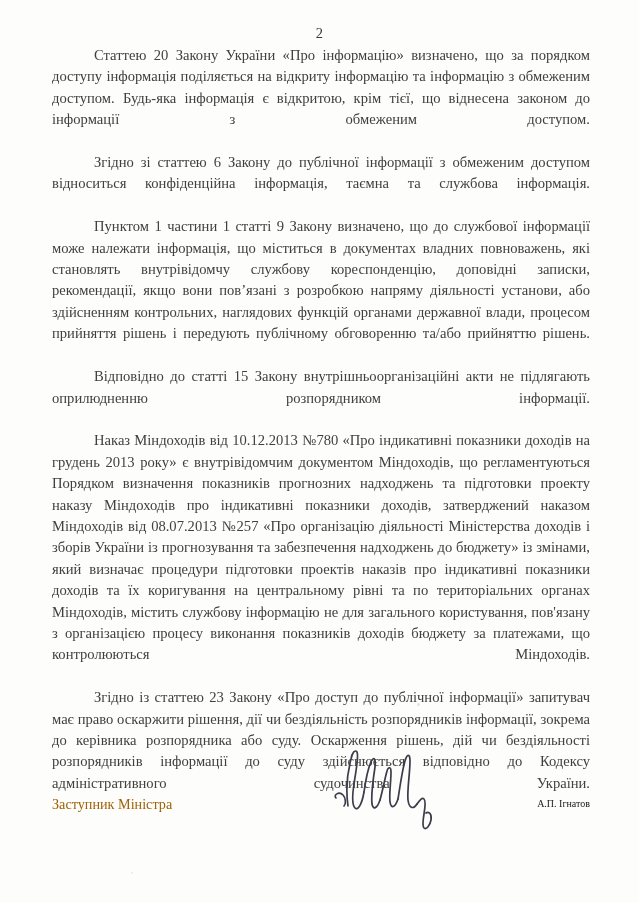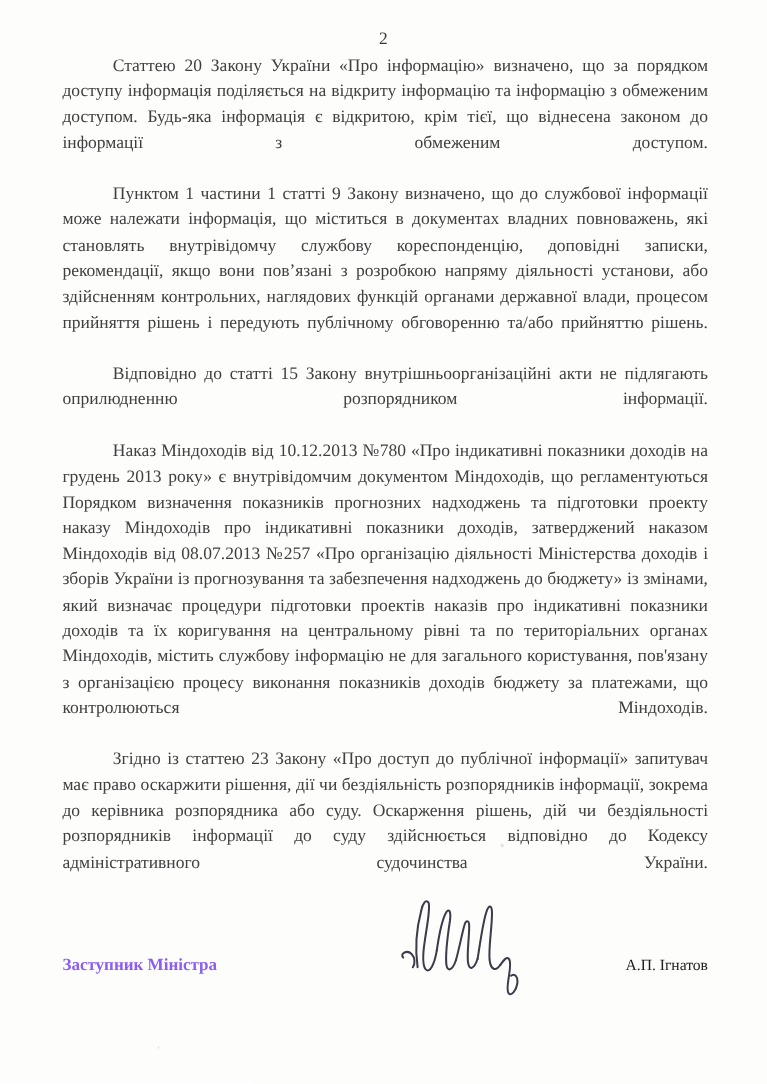--- a/index.html
+++ b/index.html
@@ -74,30 +74,29 @@
     width: 538px;
     height: 30px;
   }
 
   #signer-title {
     position: absolute;
     left: 0;
     top: 0;
     font-size: 14.2px;
     line-height: 18px;
-    color: #8b5cf6;
+    color: #a16207;
     white-space: nowrap;
-    font-weight: bold;
   }
 
   #signer-name {
     position: absolute;
     right: 0;
     top: 0;
-    font-size: 13px;
+    font-size: 10px;
     line-height: 18px;
     color: #202020;
     white-space: nowrap;
   }
 
   #signature-mark {
     position: absolute;
     left: 330px;
     top: 740px;
     width: 115px;
@@ -122,20 +121,21 @@
 <body>
 
 <div id="page">
 
   <div id="scan-tint"></div>
 
   <div id="page-number">2</div>
 
   <div id="body-text">
     <p class="para">Статтею 20 Закону України «Про інформацію» визначено, що за порядком доступу інформація поділяється на відкриту інформацію та інформацію з обмеженим доступом. Будь-яка інформація є відкритою, крім тієї, що віднесена законом до інформації з обмеженим доступом.</p>
+    <p class="para">Згідно зі статтею 6 Закону до публічної інформації з обмеженим доступом відноситься конфіденційна інформація, таємна та службова інформація.</p>
     <p class="para">Пунктом 1 частини 1 статті 9  Закону визначено, що до службової інформації може належати інформація, що міститься в документах владних повноважень, які становлять внутрівідомчу службову кореспонденцію, доповідні записки, рекомендації, якщо вони пов’язані з розробкою напряму діяльності установи, або здійсненням контрольних, наглядових функцій органами державної влади, процесом прийняття рішень і передують публічному обговоренню та/або прийняттю рішень.</p>
     <p class="para">Відповідно до статті 15 Закону внутрішньоорганізаційні акти не підлягають оприлюдненню розпорядником інформації.</p>
     <p class="para">Наказ Міндоходів від 10.12.2013 №780 «Про індикативні показники доходів на грудень 2013 року» є внутрівідомчим  документом Міндоходів, що регламентуються Порядком визначення показників прогнозних надходжень та підготовки проекту наказу Міндоходів про індикативні показники доходів, затверджений наказом Міндоходів від 08.07.2013 №257 «Про організацію діяльності Міністерства доходів і зборів України із прогнозування та забезпечення надходжень до бюджету» із змінами, який визначає процедури підготовки проектів наказів про індикативні показники доходів та їх коригування на центральному рівні та по територіальних органах Міндоходів, містить службову інформацію не для загального користування,  пов'язану з організацією процесу виконання показників доходів бюджету за платежами, що контролюються Міндоходів.</p>
     <p class="para">Згідно із статтею  23 Закону «Про доступ до публічної інформації» запитувач має право оскаржити рішення, дії чи бездіяльність розпорядників інформації, зокрема до керівника розпорядника або суду. Оскарження рішень, дій чи бездіяльності розпорядників інформації до суду здійснюється відповідно до Кодексу адміністративного судочинства України.</p>
   </div>
 
   <div id="signature-mark">
     <svg viewBox="0 0 115 92" xmlns="http://www.w3.org/2000/svg" fill="none" stroke="#3c3c4a" stroke-width="1.7" stroke-linecap="round" stroke-linejoin="round">
       <path d="M6 58 C3 55, 9 51, 13 55 C16 58, 16 64, 14 66"></path>
       <path d="M18 66 C16 52, 17 34, 21 19 C22 13, 25 9, 27 12 C29 16, 26 30, 24 44 C22 57, 22 65, 25 68 C28 71, 32 64, 34 52"></path>

